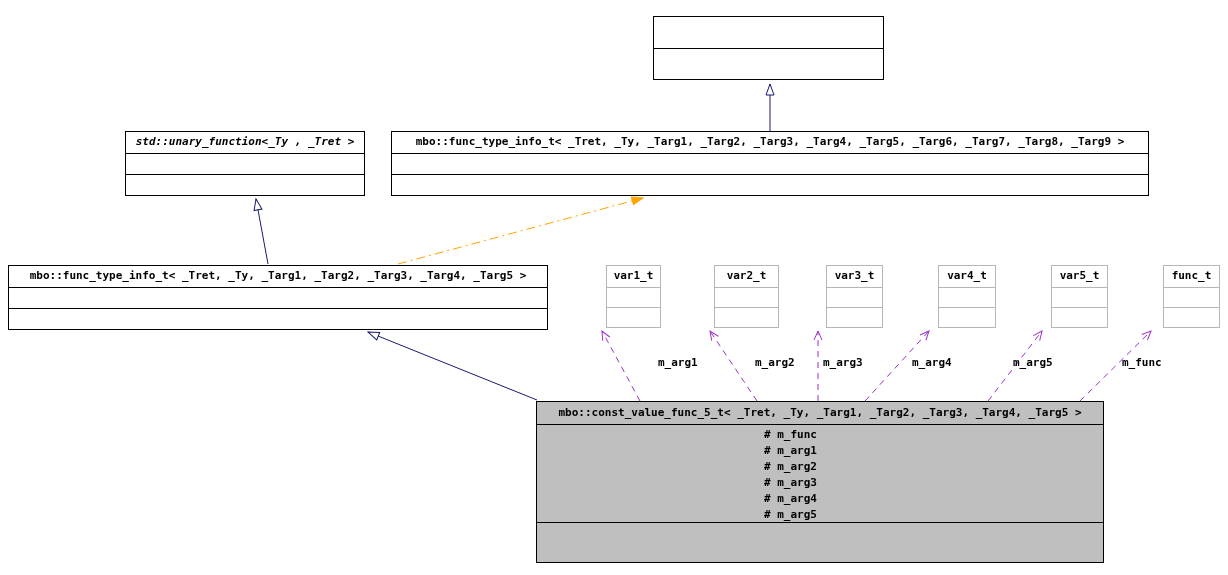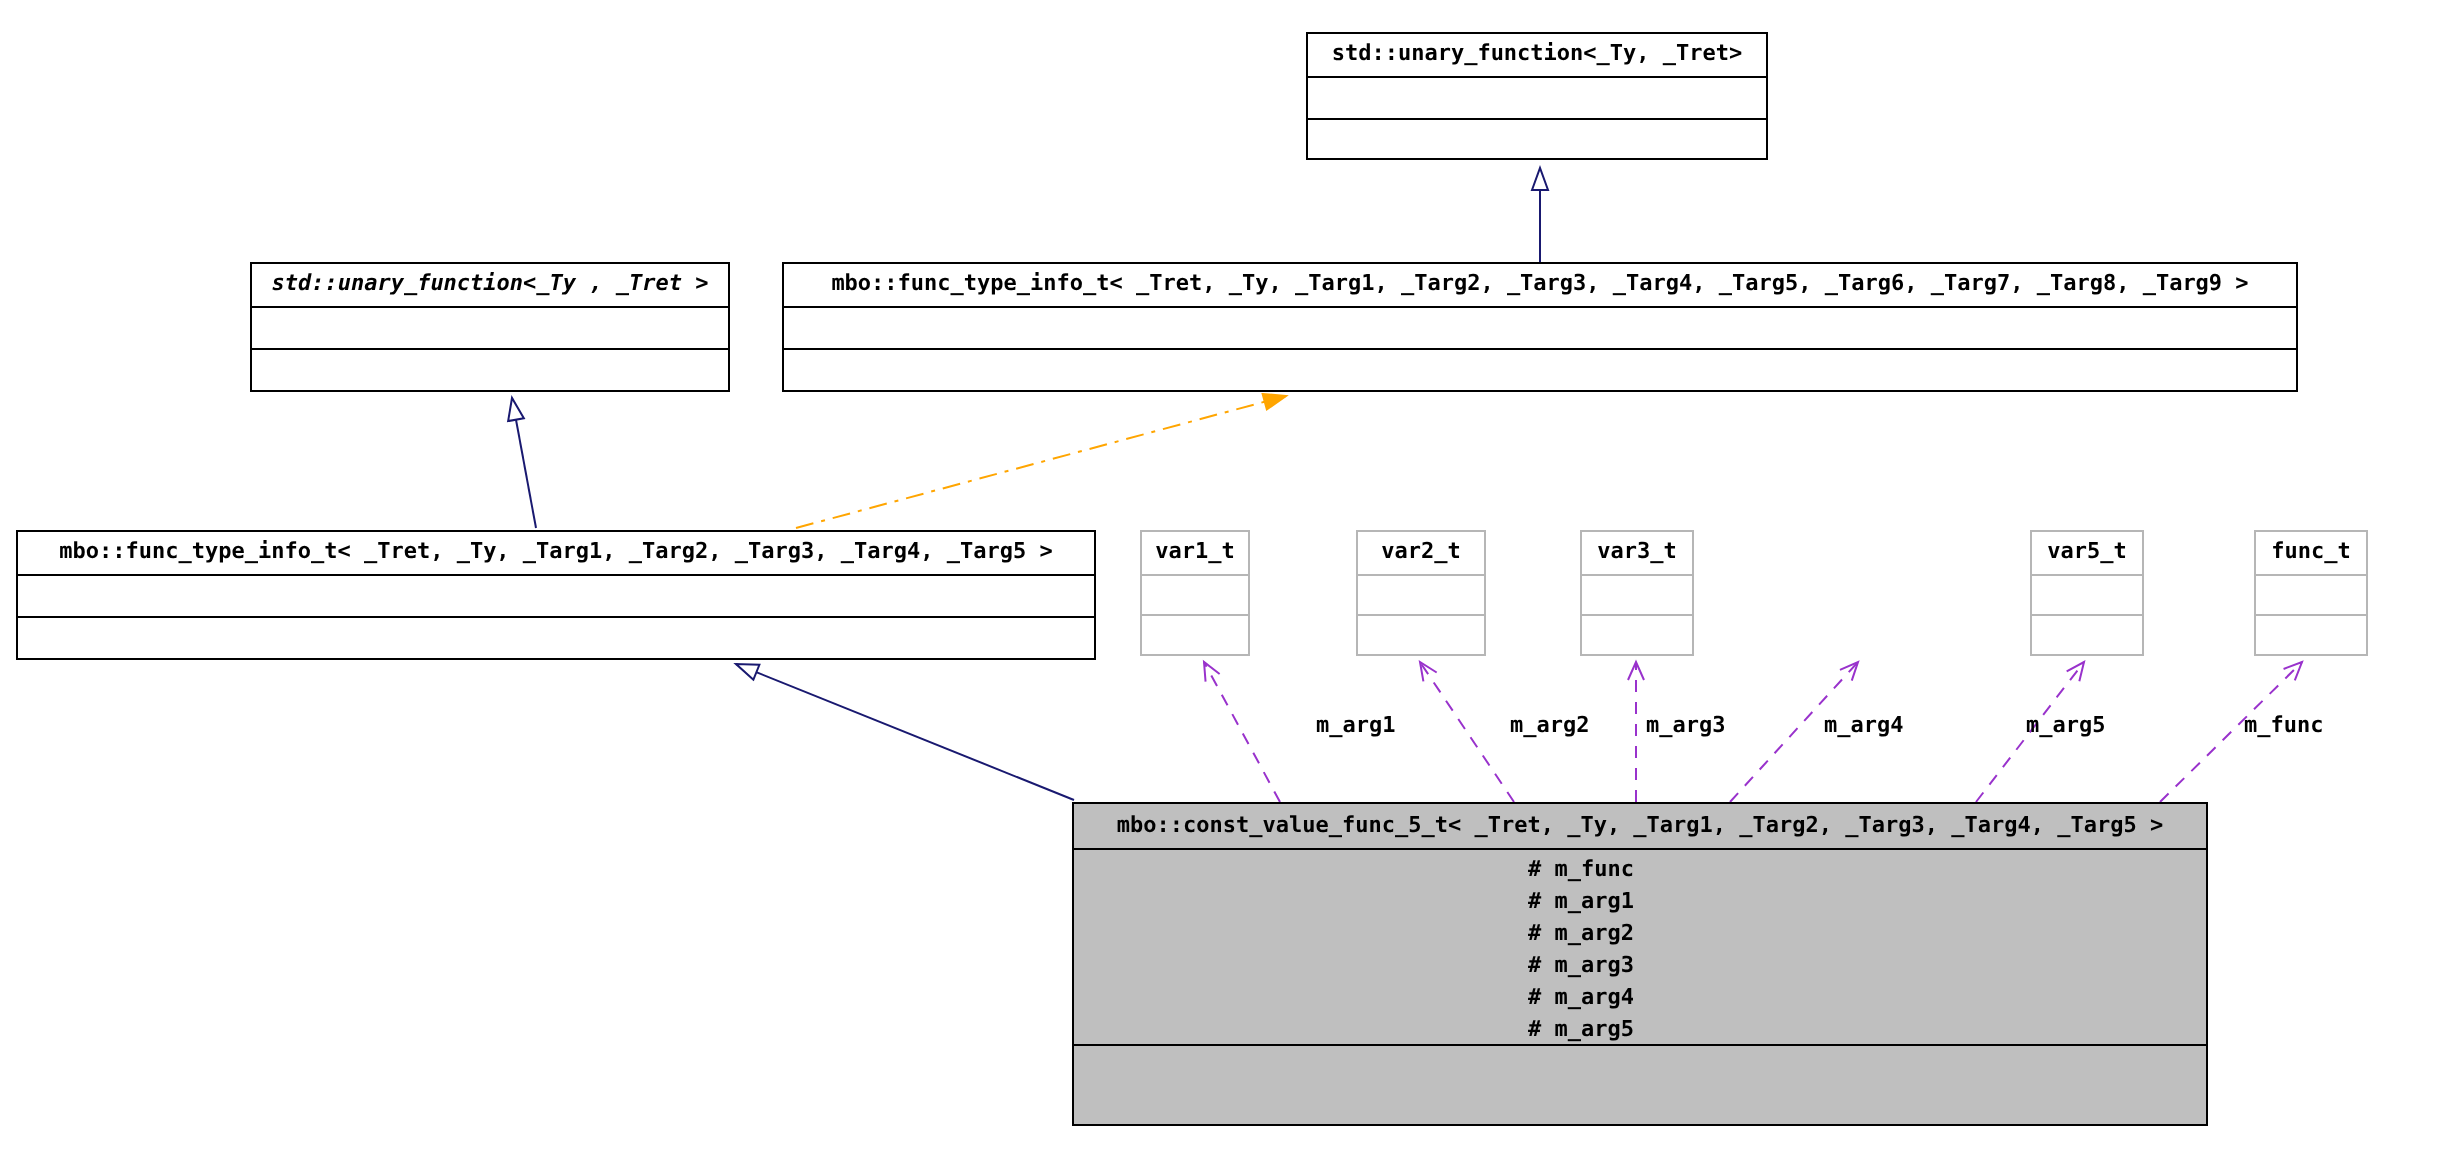--- a/index.html
+++ b/index.html
@@ -11,21 +11,21 @@
   .uml-box{
     position:absolute;background:#ffffff;border:1px solid #000;
     box-sizing:border-box;display:flex;flex-direction:column;
   }
   .uml-box .title{
     height:21px;line-height:20px;border-bottom:1px solid #000;
     text-align:center;white-space:nowrap;overflow:hidden;
   }
   .uml-box .comp{flex:1;border-bottom:1px solid #000;}
   .uml-box .comp:last-child{border-bottom:none;}
-  .uml-box.minor{border-color:#b6b6b6;}
+  .uml-box.minor{border-color:#b6b6b6;margin-left:36px;}
   .uml-box.minor .title{border-bottom-color:#b6b6b6;}
   .uml-box.minor .comp{border-bottom-color:#b6b6b6;}
   .uml-box.gray{background:#bfbfbf;}
   .uml-box.gray .title{height:22px;line-height:21px;}
   .members{
     border-bottom:1px solid #000;text-align:center;
     padding:2px 59px 0 0;box-sizing:border-box;
   }
   .members.last{border-bottom:none;padding-top:5px;}
   .members .block{display:inline-block;text-align:left;}
@@ -61,21 +61,20 @@
 
     <path d="M640,401 L602,331" stroke="#9932cc" stroke-width="1" fill="none" stroke-dasharray="6,5" marker-end="url(#openPurple)"></path>
     <path d="M757,401 L710,331" stroke="#9932cc" stroke-width="1" fill="none" stroke-dasharray="6,5" marker-end="url(#openPurple)"></path>
     <path d="M818,401 L818,331" stroke="#9932cc" stroke-width="1" fill="none" stroke-dasharray="6,5" marker-end="url(#openPurple)"></path>
     <path d="M865,401 L929,331" stroke="#9932cc" stroke-width="1" fill="none" stroke-dasharray="6,5" marker-end="url(#openPurple)"></path>
     <path d="M988,401 L1042,331" stroke="#9932cc" stroke-width="1" fill="none" stroke-dasharray="6,5" marker-end="url(#openPurple)"></path>
     <path d="M1080,401 L1151,331" stroke="#9932cc" stroke-width="1" fill="none" stroke-dasharray="6,5" marker-end="url(#openPurple)"></path>
   </svg>
 
   <div class="uml-box" style="left:653px;top:16px;width:231px;height:64px;">
-    <div class="title">std::unary_function&lt;_Ty, _Tret&gt;</div>
     <div class="comp"></div>
     <div class="comp"></div>
   </div>
 
   <div class="uml-box" style="left:125px;top:131px;width:240px;height:65px;font-style:italic;">
     <div class="title">std::unary_function&lt;_Ty , _Tret &gt;</div>
     <div class="comp"></div>
     <div class="comp"></div>
   </div>
 
@@ -96,20 +95,25 @@
     <div class="comp"></div>
     <div class="comp"></div>
   </div>
   <div class="uml-box minor" style="left:678px;top:265px;width:65px;height:63px;justify-content:flex-end;">
     <div class="title">var2_t</div>
     <div class="comp"></div>
     <div class="comp"></div>
   </div>
   <div class="uml-box minor" style="left:790px;top:265px;width:57px;height:63px;">
     <div class="title">var3_t</div>
+    <div class="comp"></div>
+    <div class="comp"></div>
+  </div>
+  <div class="uml-box minor" style="left:902px;top:265px;width:58px;height:63px;">
+    <div class="title">var4_t</div>
     <div class="comp"></div>
     <div class="comp"></div>
   </div>
   <div class="uml-box minor" style="left:1015px;top:265px;width:57px;height:63px;">
     <div class="title">var5_t</div>
     <div class="comp"></div>
     <div class="comp"></div>
   </div>
   <div class="uml-box minor" style="left:1127px;top:265px;width:57px;height:63px;">
     <div class="title">func_t</div>

